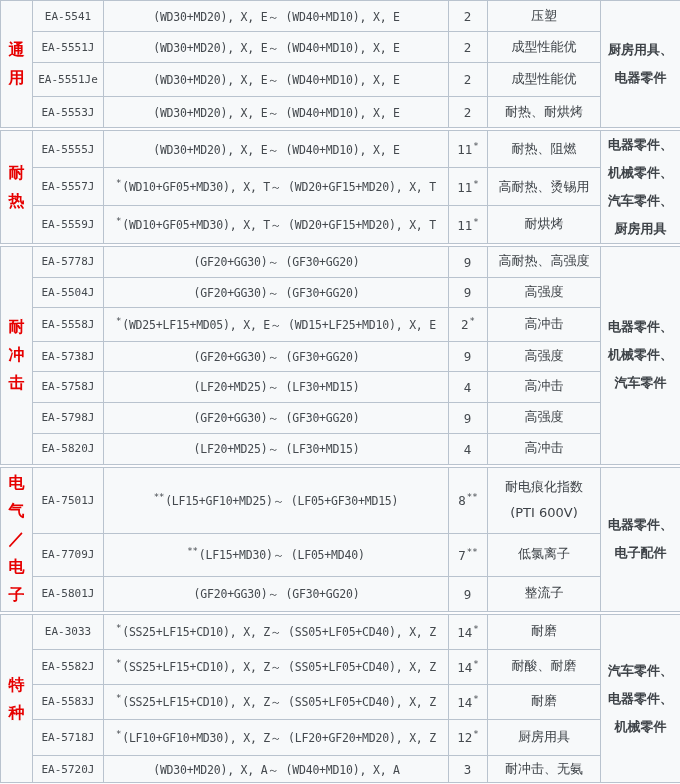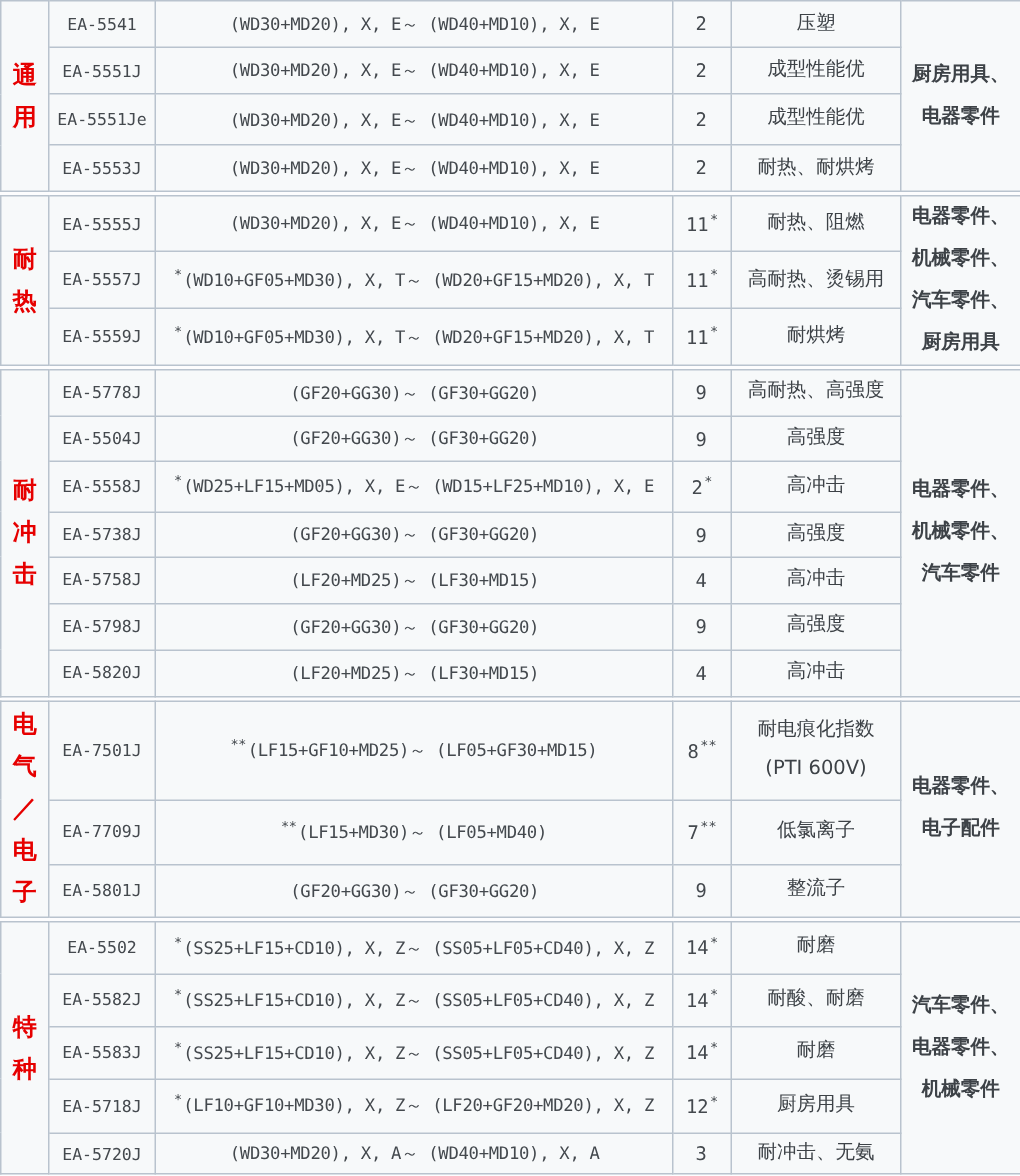--- a/index.html
+++ b/index.html
@@ -233,21 +233,21 @@
         <col style="width:71px">
         <col style="width:345px">
         <col style="width:39px">
         <col style="width:113px">
         <col style="width:80px">
       </colgroup>
     <tbody>
         <tr style="height:35px">
       <td class="cat" rowspan="5">特
 种</td>
-      <td class="code">EA-5502</td>
+      <td class="code">EA-3033</td>
       <td class="comp"><sup class="fsup">*</sup><span>(SS25+LF15+CD10), X, Z～ (SS05+LF05+CD40), X, Z</span></td>
       <td class="grade"><span>14</span><sup class="fsup">*</sup></td>
       <td class="prop">耐磨</td>
       <td class="app" rowspan="5">汽车零件、
 电器零件、
 机械零件</td>
     </tr>
     <tr style="height:35px">
       <td class="code">EA-5582J</td>
       <td class="comp"><sup class="fsup">*</sup><span>(SS25+LF15+CD10), X, Z～ (SS05+LF05+CD40), X, Z</span></td>

